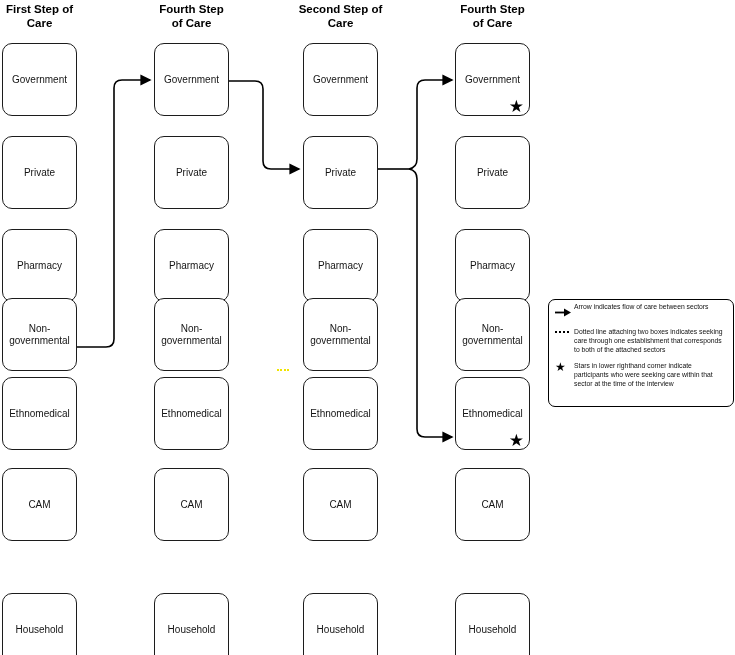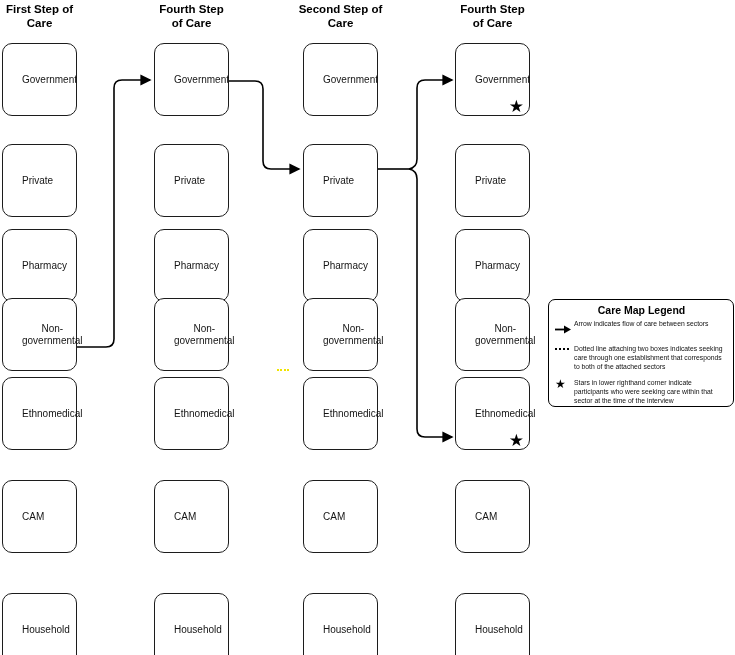--- a/index.html
+++ b/index.html
@@ -10,24 +10,24 @@
   .col{position:absolute;top:0;width:75px;height:567px;}
   .col1{left:2px}.col2{left:154px}.col3{left:303px}.col4{left:455px}
   .col-header{
     position:absolute;top:3px;left:50%;transform:translateX(-50%);
     width:110px;text-align:center;font-weight:bold;font-size:11.5px;line-height:13.5px;color:#000;
   }
   .col-header span{display:block;}
   .box{
     position:absolute;left:0;width:75px;height:73px;box-sizing:border-box;
     border:1.6px solid #1c1c1c;border-radius:10px;background:#fff;
-    display:flex;align-items:center;text-align:center;
-    font-size:10px;line-height:12px;color:#141414;padding:19px;
-  }
-  .r1{top:43px}.r2{top:144px}.r3{top:229px}.r4{top:298px}.r5{top:377px}.r6{top:480px}.r7{top:593px}
+    display:flex;align-items:center;justify-content:center;text-align:center;
+    font-size:10px;line-height:12px;color:#141414;padding:3px;
+  }
+  .r1{top:43px}.r2{top:136px}.r3{top:229px}.r4{top:298px}.r5{top:377px}.r6{top:468px}.r7{top:593px}
   .star{
     position:absolute;right:5px;bottom:0px;font-size:17px;line-height:17px;color:#000;
   }
   #flows{position:absolute;left:0;top:0;width:735px;height:655px;pointer-events:none;}
   .legend{
     position:absolute;left:548px;top:299px;width:186px;height:108px;box-sizing:border-box;
     border:1.5px solid #000;border-radius:7px;background:#fff;padding:3px 5px 3px 6px;
   }
   .legend-title{text-align:center;font-weight:bold;font-size:10.5px;margin:1px 0 4px 0;}
   .legend-item{display:flex;align-items:flex-start;margin-bottom:7px;}
@@ -168,21 +168,20 @@
     <path d="M 77 347 H 106 Q 114 347 114 339 V 88 Q 114 80 122 80 H 150" fill="none" stroke="#000" stroke-width="1.6" marker-end="url(#arrowhead)"></path>
     <path d="M 229 81 H 255 Q 263 81 263 89 V 161 Q 263 169 271 169 H 299" fill="none" stroke="#000" stroke-width="1.6" marker-end="url(#arrowhead)"></path>
     <path d="M 378 169 H 409" fill="none" stroke="#000" stroke-width="1.6"></path>
     <path d="M 409 169 Q 417 167.5 417 159 V 88 Q 417 80 425 80 H 452" fill="none" stroke="#000" stroke-width="1.6" marker-end="url(#arrowhead)"></path>
     <path d="M 409 169 Q 417 170.5 417 179 V 429 Q 417 437 425 437 H 452" fill="none" stroke="#000" stroke-width="1.6" marker-end="url(#arrowhead)"></path>
   </svg>
 
   <div class="yellow-mark"></div>
 
   <div class="legend">
-    <div class="legend-title">Care Map Legend</div>
 
     <div class="legend-item">
       <div class="legend-icon">
         <svg width="16" height="9" viewBox="0 0 16 9">
             <line x1="0" y1="4.5" x2="10" y2="4.5" stroke="#000" stroke-width="1.8"></line>
             <path d="M9,0.5 L16,4.5 L9,8.5 Z" fill="#000"></path>
           </svg>
       </div>
       <div class="legend-text">Arrow indicates flow of care between sectors</div>
     </div>

